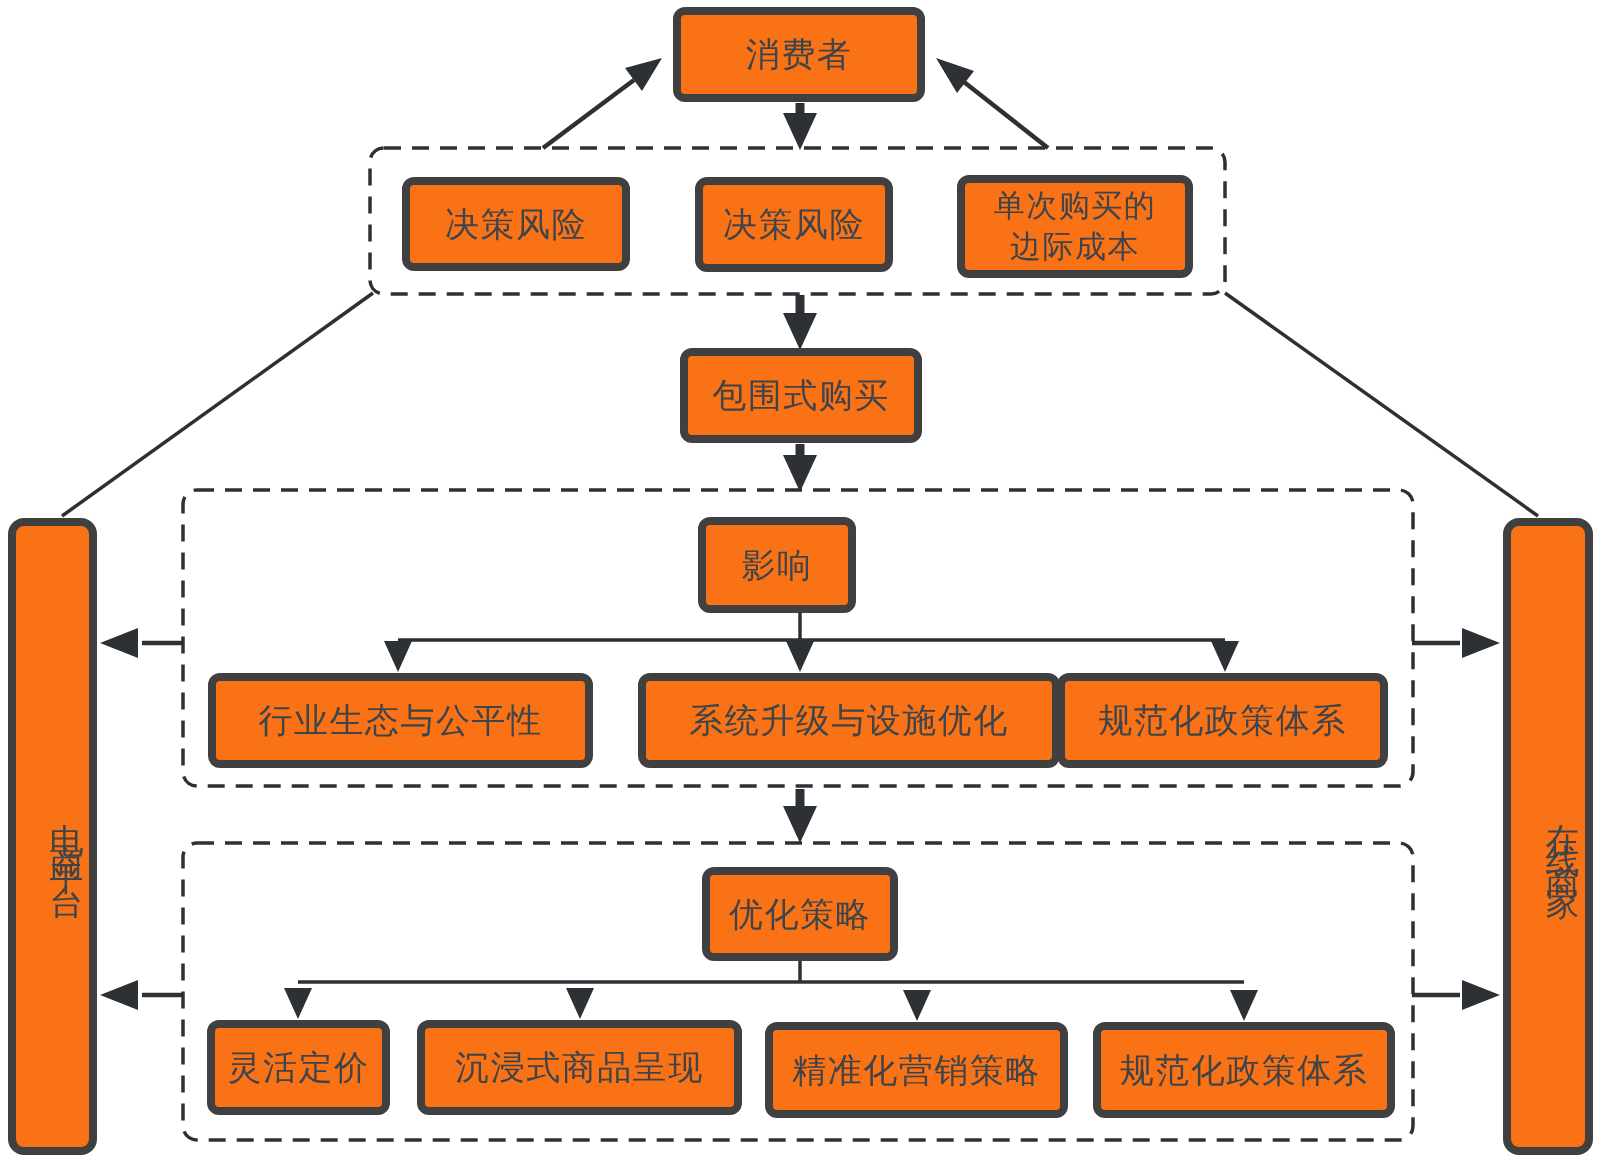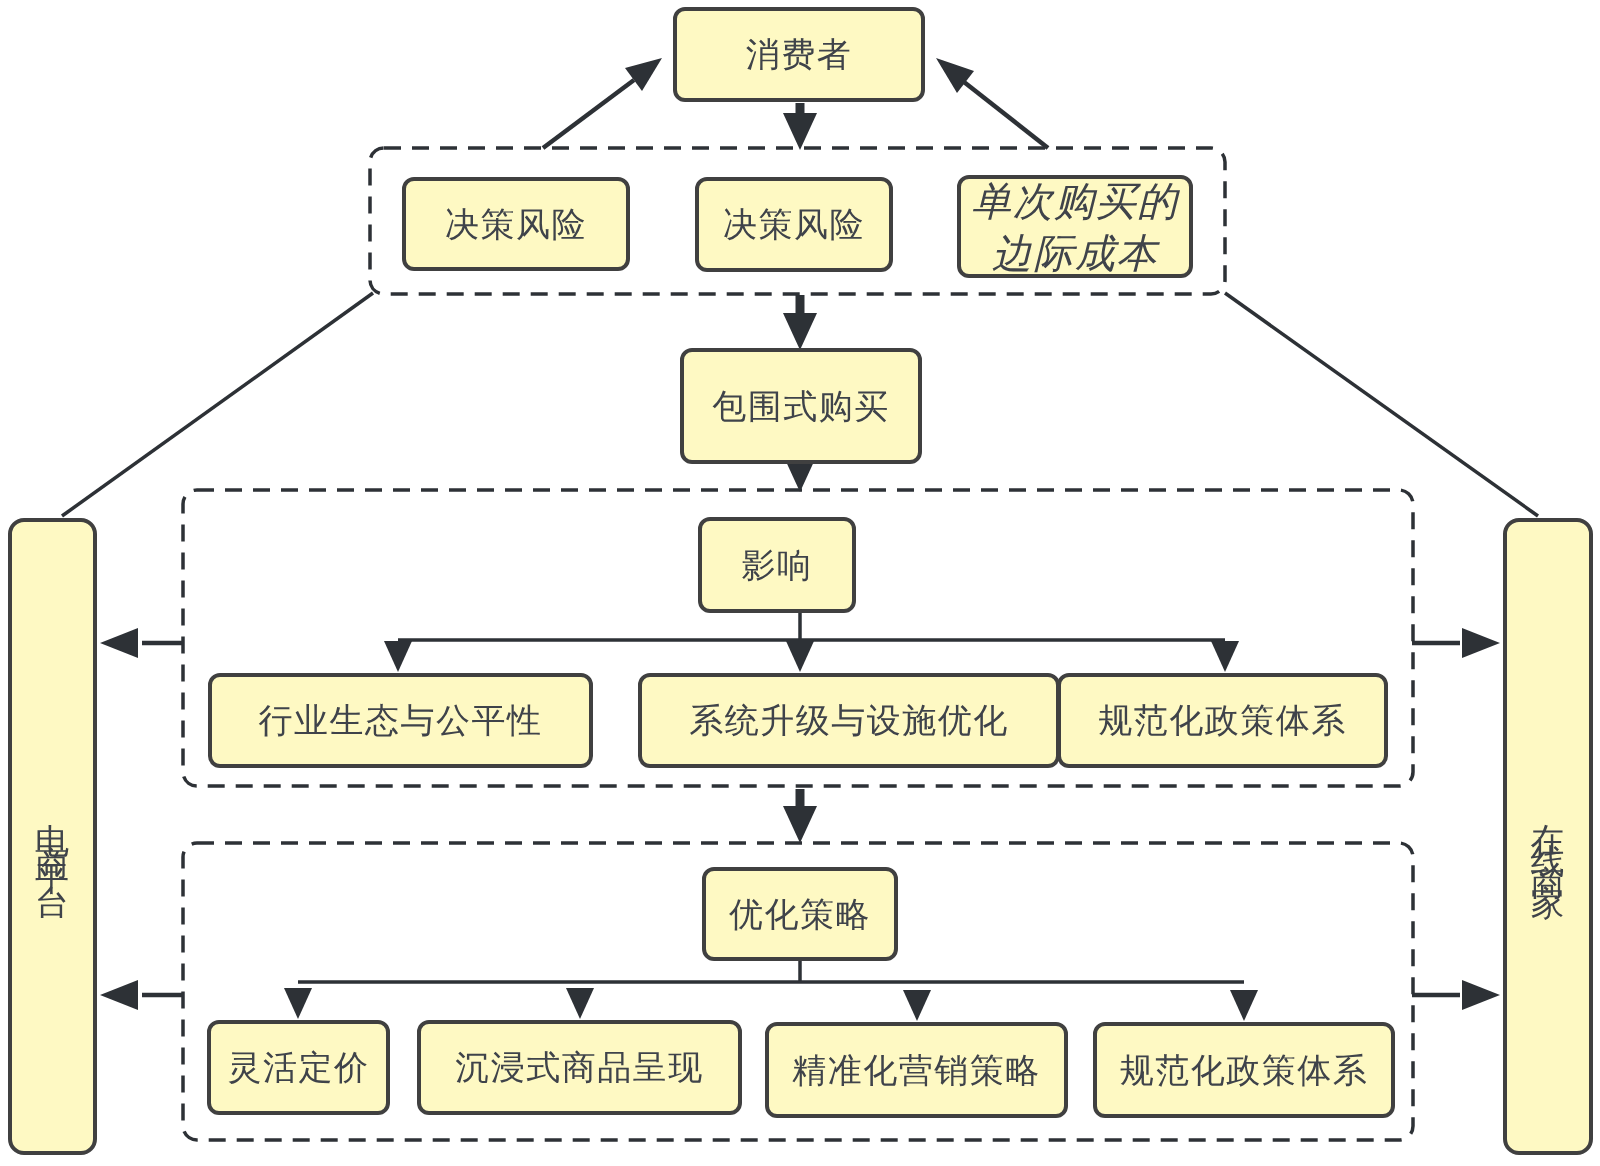--- a/index.html
+++ b/index.html
@@ -8,26 +8,26 @@
     font-family:"Liberation Sans",sans-serif;overflow:hidden;
   }
   .wires{position:absolute;left:0;top:0;width:1600px;height:1166px;}
   .wire{stroke:#2d3136;fill:none;}
   .w3{stroke-width:3.5px;}
   .w4{stroke-width:4.5px;}
   .w9{stroke-width:9px;}
   .head{fill:#2d3136;stroke:none;}
   .dashedrect{fill:none;stroke:#2d3136;stroke-width:3.5px;stroke-dasharray:17 11;}
   .node{
-    position:absolute;box-sizing:border-box;background:#fef9c3;
-    border:4px solid #404040;border-radius:12px;
-    display:flex;flex-direction:column;align-items:center;justify-content:center;
+    position:absolute;box-sizing:border-box;background:#f97316;
+    border:8px solid #404040;border-radius:12px;
+    display:flex;flex-direction:column;justify-content:center;
     font-size:34px;color:#3f434a;text-align:center;letter-spacing:1.5px;line-height:1.3;
   }
-  .node.small-text{font-size:40px;font-style:italic;}
+  .node.small-text{font-size:31px;}
   .vnode{border-radius:16px;}
   .vnode .vtext{
     writing-mode:vertical-rl;text-orientation:upright;
     letter-spacing:20px;font-size:34px;
     
     display:block;
   }
 </style>
 </head>
 <body>
@@ -118,21 +118,21 @@
 
   <div class="node" style="left:695px;top:177px;width:198px;height:95px">
     <span>决策风险</span>
   </div>
 
   <div class="node small-text" style="left:957px;top:175px;width:236px;height:103px">
     <span>单次购买的</span>
     <span>边际成本</span>
   </div>
 
-  <div class="node" style="left:680px;top:348px;width:242px;height:116px">
+  <div class="node" style="left:680px;top:348px;width:242px;height:95px">
     <span>包围式购买</span>
   </div>
 
   <div class="node" style="left:698px;top:517px;width:158px;height:96px">
     <span>影响</span>
   </div>
 
   <div class="node" style="left:208px;top:673px;width:385px;height:95px">
     <span>行业生态与公平性</span>
   </div>

